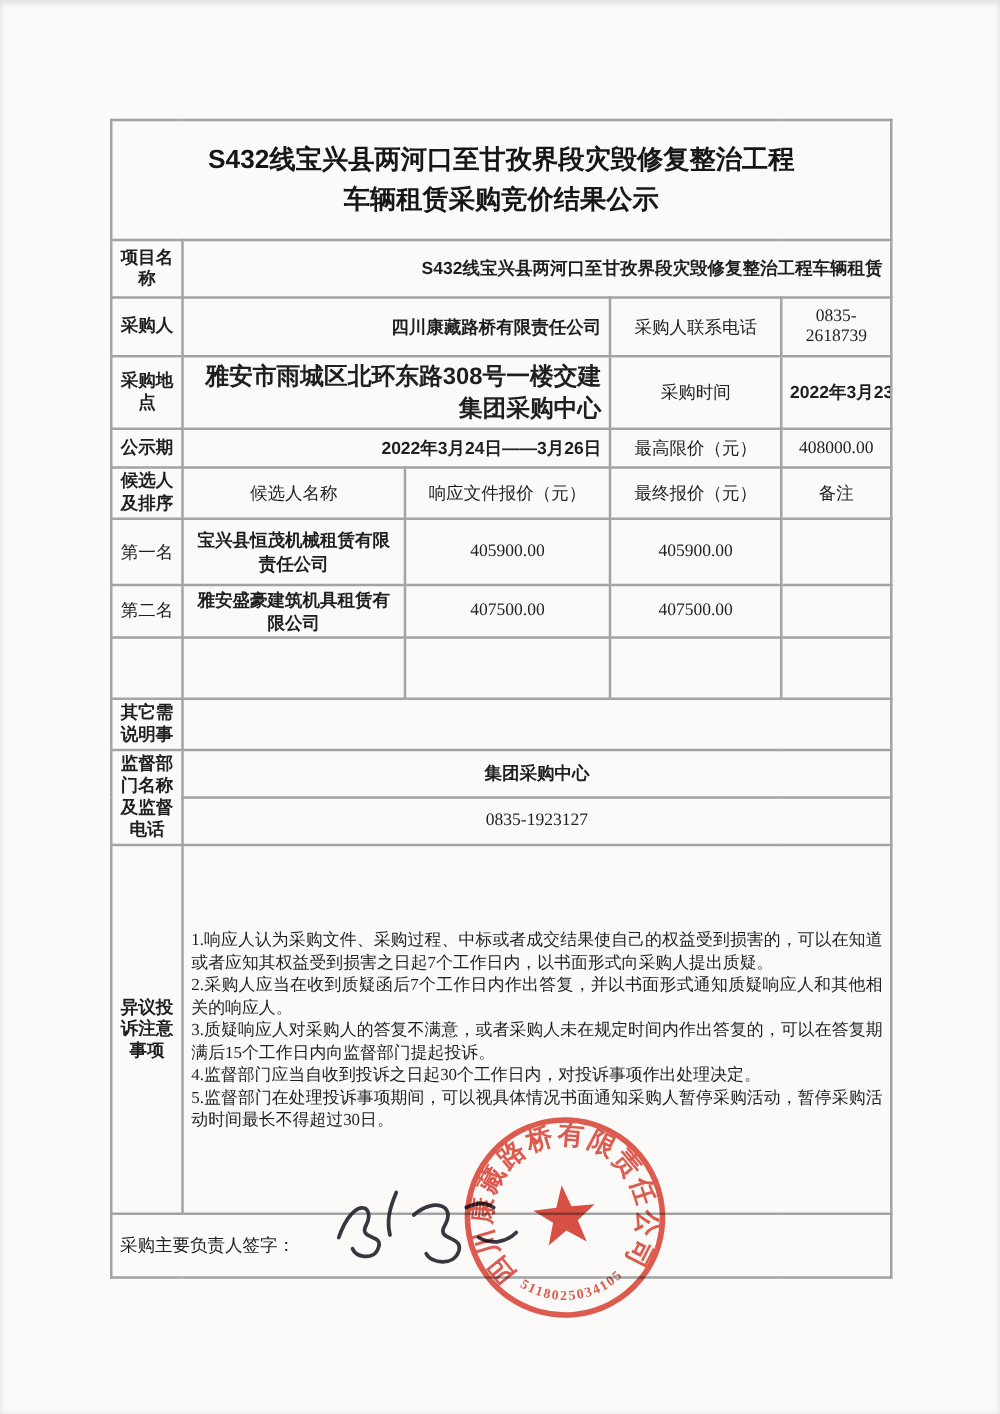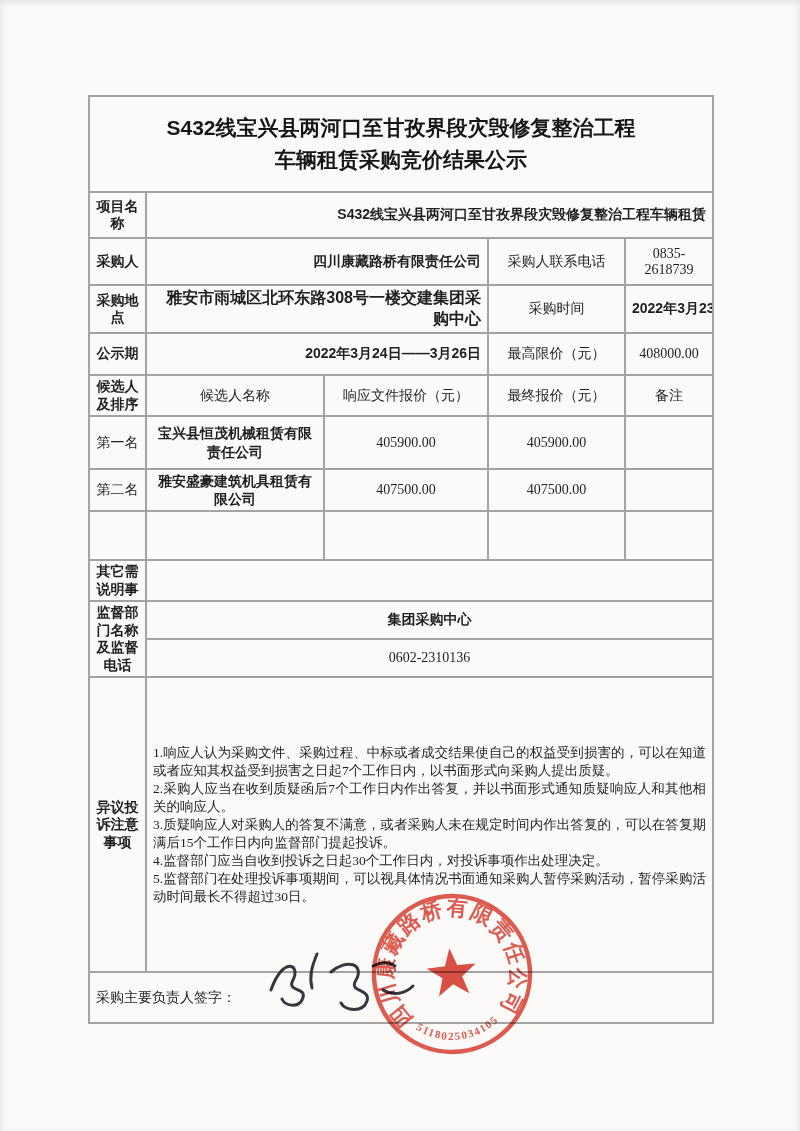--- a/index.html
+++ b/index.html
@@ -87,26 +87,26 @@
     <tr style="height:47px">
       <td class="lbl">采购人</td>
       <td colspan="2" class="val">四川康藏路桥有限责任公司</td>
       <td class="ctr">采购人联系电话</td>
       <td class="num">0835-2618739</td>
     </tr>
 
     <tr style="height:48px">
       <td class="lbl">采购地
 点</td>
-      <td colspan="2" class="val" style="font-size:16px">雅安市雨城区北环东路308号一楼交建集团采购中心</td>
+      <td colspan="2" class="val" style="font-size:19px">雅安市雨城区北环东路308号一楼交建集团采购中心</td>
       <td class="ctr">采购时间</td>
       <td class="val small ctr">2022年3月23日</td>
     </tr>
 
-    <tr style="height:42px">
+    <tr style="height:31px">
       <td class="lbl">公示期</td>
       <td colspan="2" class="val">2022年3月24日——3月26日</td>
       <td class="ctr">最高限价（元）</td>
       <td class="num">408000.00</td>
     </tr>
 
     <tr style="height:40px">
       <td class="lbl">候选人
 及排序</td>
       <td class="ctr">候选人名称</td>
@@ -146,21 +146,21 @@
     </tr>
 
     <tr style="height:38px">
       <td rowspan="2" class="lbl">监督部
 门名称
 及监督
 电话</td>
       <td colspan="4" class="val ctr">集团采购中心</td>
     </tr>
     <tr style="height:38px">
-      <td colspan="4" class="num" style="font-size:14px">0602-2310136</td>
+      <td colspan="4" class="num" style="font-size:14px">0835-1923127</td>
     </tr>
 
     <tr style="height:295px">
       <td class="lbl">异议投
 诉注意
 事项</td>
       <td colspan="4" class="notice-cell">
         <p>1.响应人认为采购文件、采购过程、中标或者成交结果使自己的权益受到损害的，可以在知道或者应知其权益受到损害之日起7个工作日内，以书面形式向采购人提出质疑。</p>
         <p>2.采购人应当在收到质疑函后7个工作日内作出答复，并以书面形式通知质疑响应人和其他相关的响应人。</p>
         <p>3.质疑响应人对采购人的答复不满意，或者采购人未在规定时间内作出答复的，可以在答复期满后15个工作日内向监督部门提起投诉。</p>

